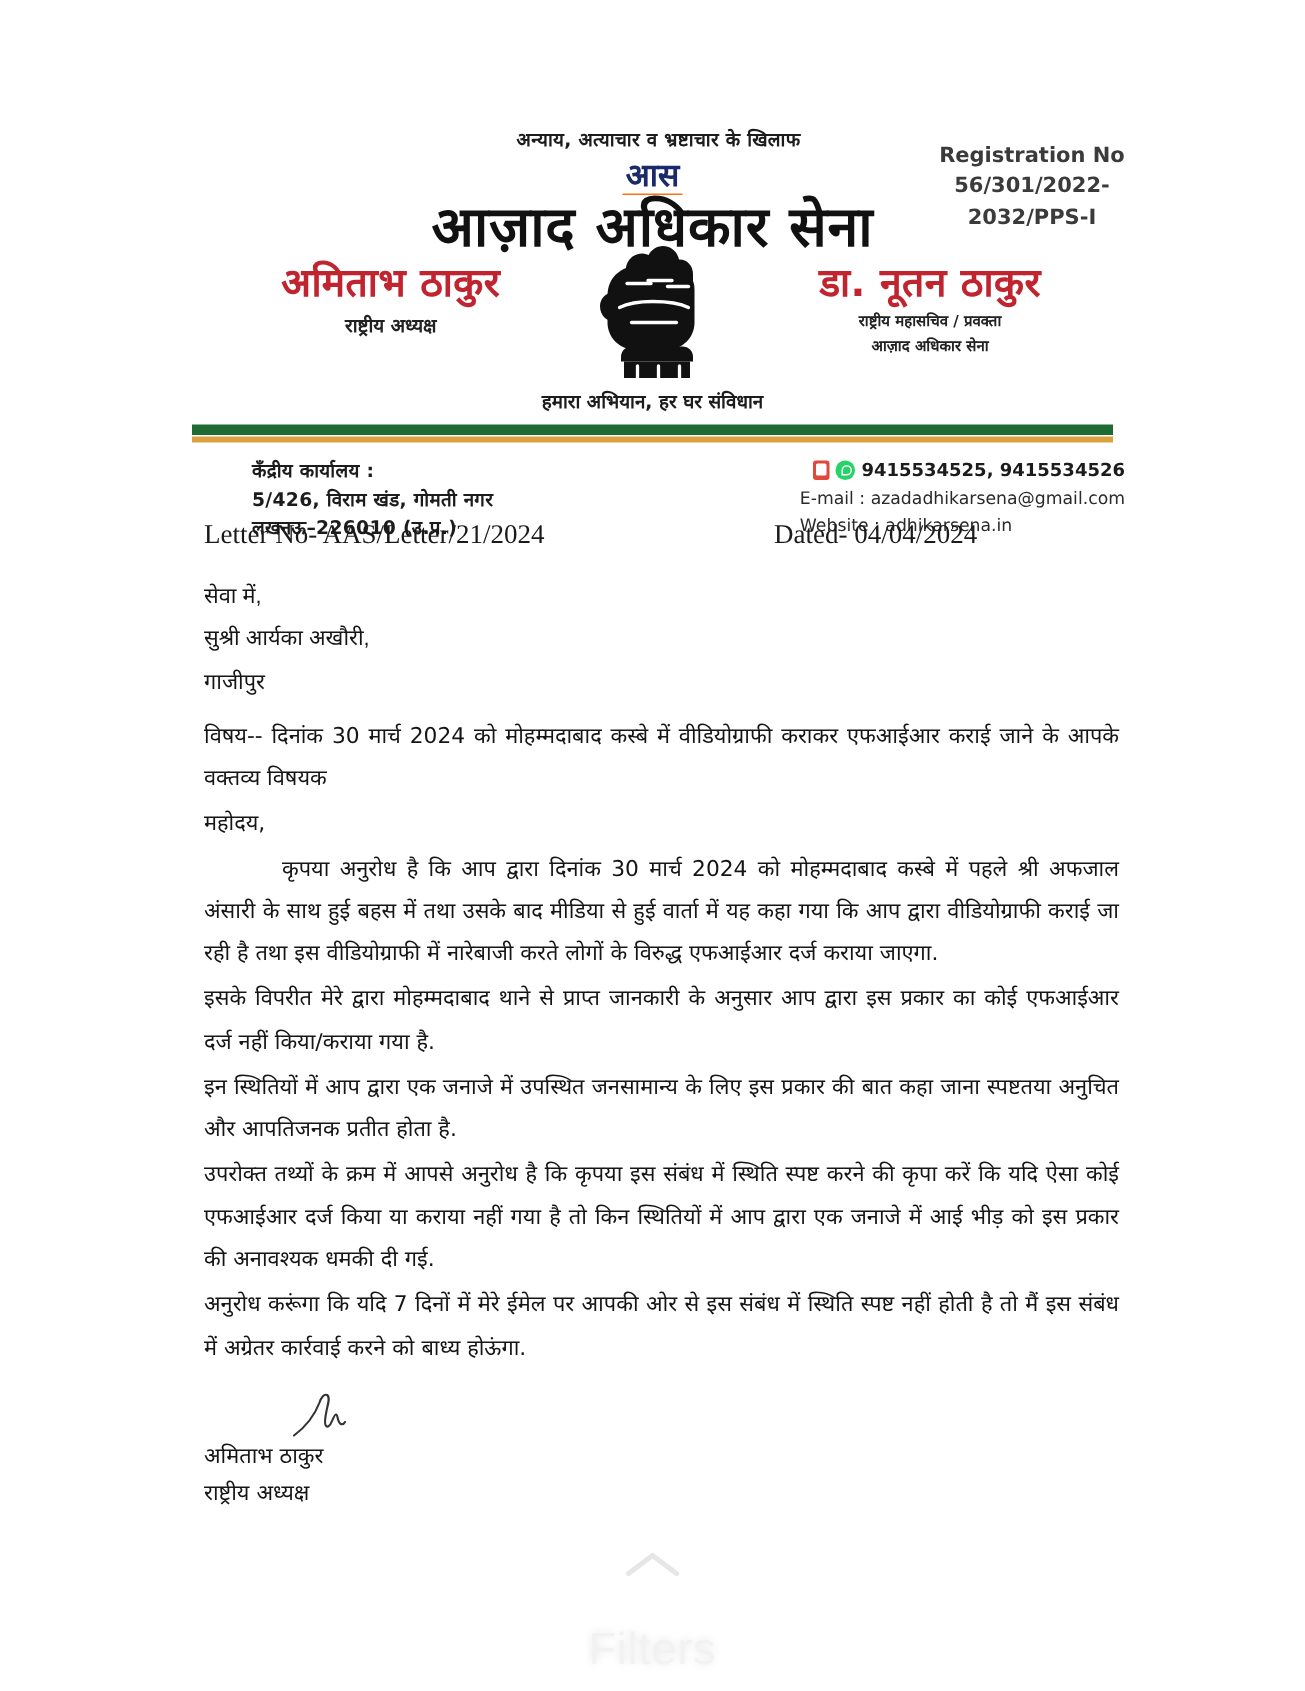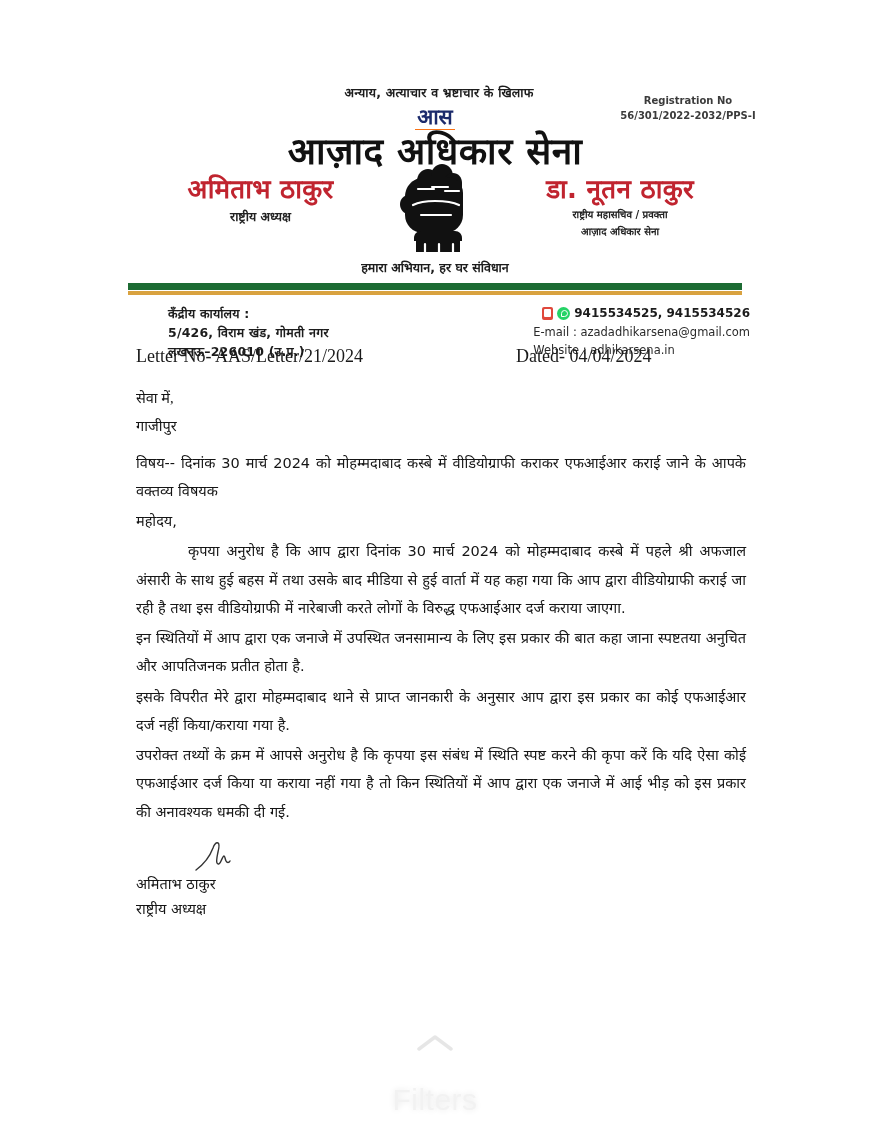--- a/index.html
+++ b/index.html
@@ -41,21 +41,21 @@
     letter-spacing: .2px;
     margin-left: 8px;
   }
 
   .reg-block {
     position: absolute;
     right: 92px;
     top: 10px;
     text-align: center;
     font-family: "DejaVu Sans", sans-serif;
-    font-size: 10px;
+    font-size: 14px;
     font-weight: 700;
     color: #3b3b3b;
     line-height: 1.45;
     width: 180px;
   }
 
   .aas-badge {
     text-align: center;
     margin-top: 5px;
   }
@@ -213,21 +213,21 @@
     height: 26px;
     font-family: "Liberation Serif", serif;
     font-size: 18px;
     color: #1a1a1a;
   }
   .meta-left  { position: absolute; left: 0;     top: 0; }
   .meta-right { position: absolute; left: 380px; top: 0; }
 
   .to-block {
     margin-top: 12px;
-    font-family: Liberation Serif, serif;
+    font-family: Liberation Sans, sans-serif;
     font-size: 14.5px;
     color: #151515;
     line-height: 1.95;
   }
 
   .subject {
     margin-top: 8px;
     font-family: "DejaVu Sans", sans-serif;
     font-size: 14.5px;
     color: #151515;
@@ -385,31 +385,33 @@
 
   <div class="letter">
 
     <div class="meta-row">
       <div class="meta-left">Letter No- AAS/Letter/21/2024</div>
       <div class="meta-right">Dated- 04/04/2024</div>
     </div>
 
     <div class="to-block">
       <div>सेवा में,</div>
+      <div>सुश्री आर्यका अखौरी,</div>
       <div>गाजीपुर</div>
     </div>
 
     <div class="subject">विषय-- दिनांक 30 मार्च 2024 को मोहम्मदाबाद कस्बे में वीडियोग्राफी कराकर एफआईआर कराई जाने के आपके वक्तव्य विषयक</div>
 
     <div class="salutation">महोदय,</div>
 
     <div class="para indent">कृपया अनुरोध है कि आप द्वारा दिनांक 30 मार्च 2024 को मोहम्मदाबाद कस्बे में पहले श्री अफजाल अंसारी के साथ हुई बहस में तथा उसके बाद मीडिया से हुई वार्ता में यह कहा गया कि आप द्वारा वीडियोग्राफी कराई जा रही है तथा इस वीडियोग्राफी में नारेबाजी करते लोगों के विरुद्ध एफआईआर दर्ज कराया जाएगा.</div>
+    <div class="para">इसके विपरीत मेरे द्वारा मोहम्मदाबाद थाने से प्राप्त जानकारी के अनुसार आप द्वारा इस प्रकार का कोई एफआईआर दर्ज नहीं किया/कराया गया है.</div>
     <div class="para">इन स्थितियों में आप द्वारा एक जनाजे में उपस्थित जनसामान्य के लिए इस प्रकार की बात कहा जाना स्पष्टतया अनुचित और आपतिजनक प्रतीत होता है.</div>
-    <div class="para">इसके विपरीत मेरे द्वारा मोहम्मदाबाद थाने से प्राप्त जानकारी के अनुसार आप द्वारा इस प्रकार का कोई एफआईआर दर्ज नहीं किया/कराया गया है.</div>
     <div class="para">उपरोक्त तथ्यों के क्रम में आपसे अनुरोध है कि कृपया इस संबंध में स्थिति स्पष्ट करने की कृपा करें कि यदि ऐसा कोई एफआईआर दर्ज किया या कराया नहीं गया है तो किन स्थितियों में आप द्वारा एक जनाजे में आई भीड़ को इस प्रकार की अनावश्यक धमकी दी गई.</div>
+    <div class="para">अनुरोध करूंगा कि यदि 7 दिनों में मेरे ईमेल पर आपकी ओर से इस संबंध में स्थिति स्पष्ट नहीं होती है तो मैं इस संबंध में अग्रेतर कार्रवाई करने को बाध्य होऊंगा.</div>
 
     <div class="sign-block">
       <div class="sign-mark">
         <svg viewBox="0 0 60 38" width="60" height="38" aria-hidden="true">
           <path d="M4 32c8-6 14-14 17-22 1-3 3-6 5-5 2 1 1 5 0 9-1 5-2 9-1 11 1 2 3 1 4-2 1-2 2-5 3-5 1 0 1 3 2 5 1 2 3 2 4 0" fill="none" stroke="#333" stroke-width="1.4" stroke-linecap="round"></path>
         </svg>
       </div>
       <div>अमिताभ ठाकुर</div>
       <div>राष्ट्रीय अध्यक्ष</div>
     </div>

